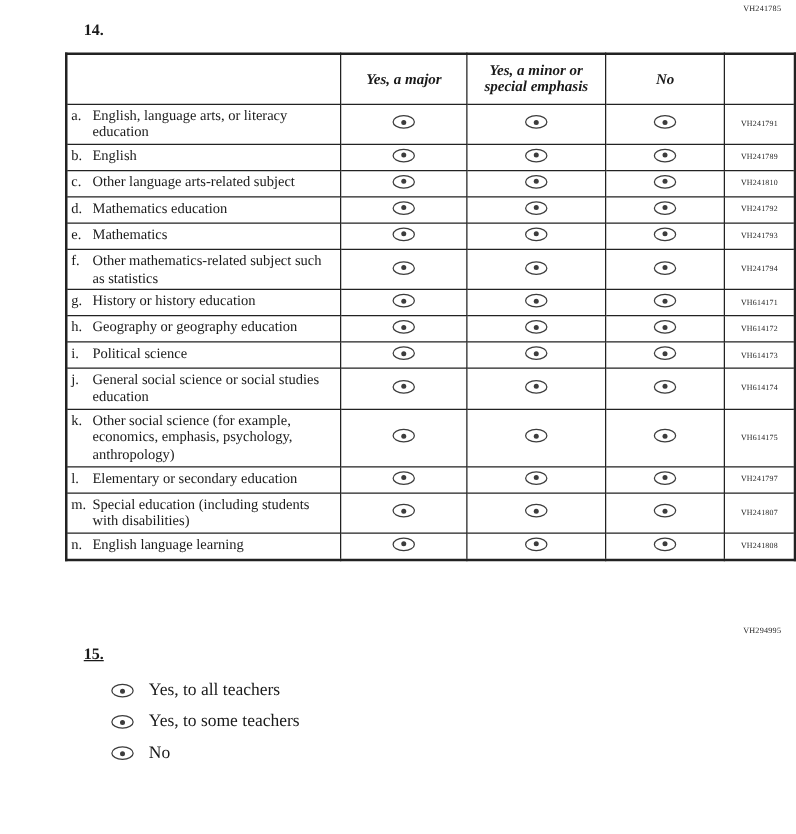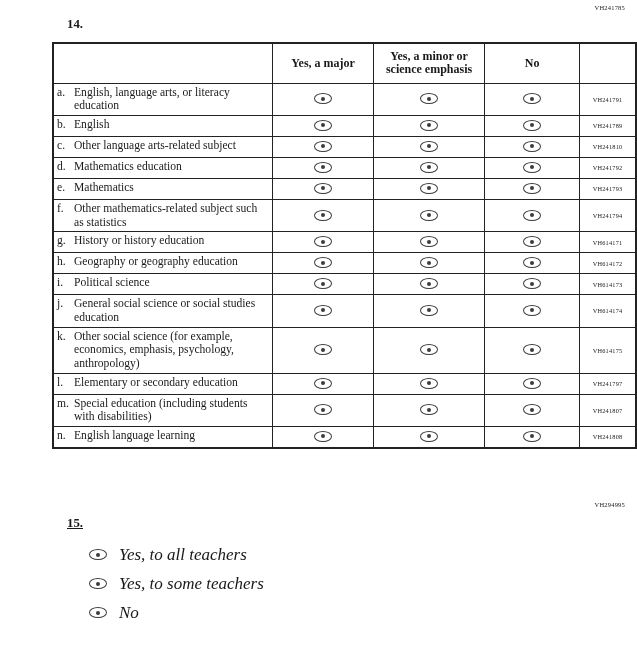--- a/index.html
+++ b/index.html
@@ -55,20 +55,21 @@
     box-sizing: border-box;
   }
   table.matrix th {
     font-weight: bold;
     font-size: 12px;
     text-align: center;
     vertical-align: middle;
     height: 40px;
     padding: 3px 4px;
     line-height: 1.1;
+    font-style: italic;
   }
   td.rowlabel {
     font-size: 11.6px;
     line-height: 1.18;
     padding: 2px 4px 2px 3px;
     vertical-align: top;
   }
   td.rowlabel .letter {
     display: inline-block;
     width: 17px;
@@ -117,23 +118,22 @@
   .options {
     margin: 14px 0 0 50px;
   }
   .option-row {
     display: flex;
     align-items: center;
     margin-bottom: 9px;
   }
   .option-row .oval { flex-shrink: 0; }
   .option-label {
-    font-size: 17px;
+    font-size: 14px;
     margin-left: 12px;
-    font-style: italic;
   }
 </style>
 </head>
 <body>
 
 <div class="page">
 
   <div class="tiny-code top-code">VH241785</div>
 
   <div class="question">
@@ -145,21 +145,21 @@
       <col style="width:230px">
       <col style="width:105px">
       <col style="width:115px">
       <col style="width:100px">
       <col style="width:58px">
     </colgroup>
     <thead>
       <tr>
         <th></th>
         <th>Yes, a major</th>
-        <th>Yes, a minor or science emphasis</th>
+        <th>Yes, a minor or special emphasis</th>
         <th>No</th>
         <th></th>
       </tr>
     </thead>
     <tbody id="q14-body">
         <tr>
           <td class="rowlabel"><span class="letter">a.</span><span class="rowtext">English, language arts, or literacy education</span></td>
           <td class="optcell"><span class="oval"></span></td>
           <td class="optcell"><span class="oval"></span></td>
           <td class="optcell"><span class="oval"></span></td>

